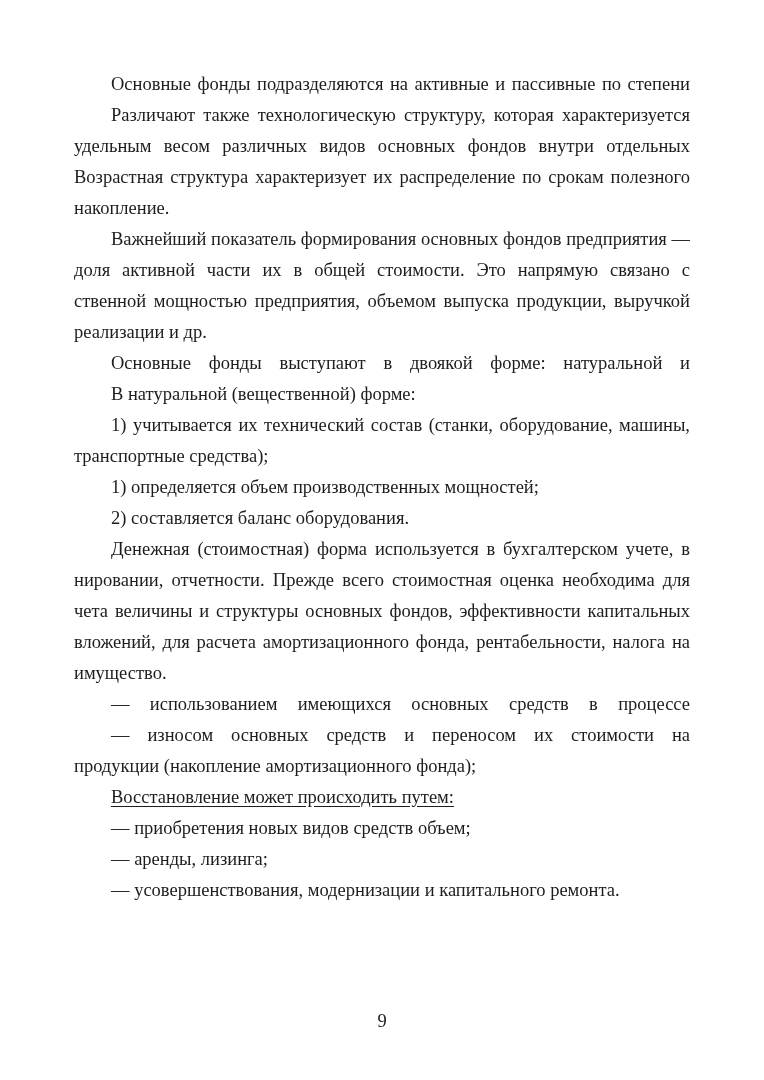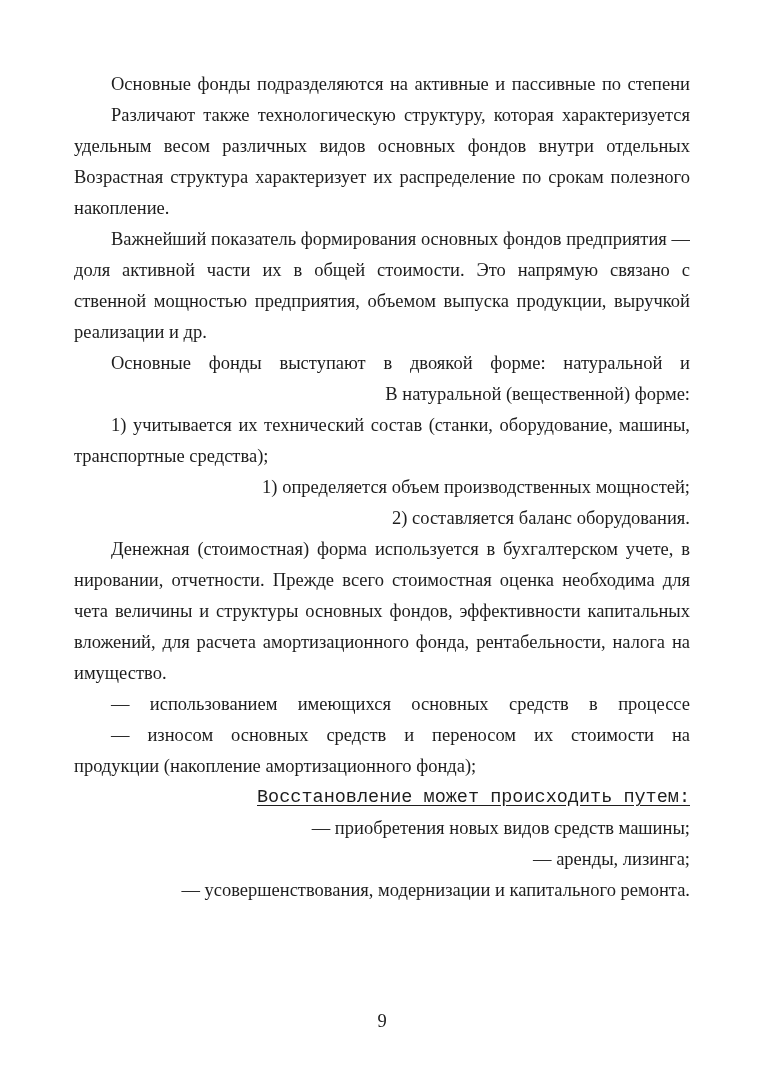--- a/index.html
+++ b/index.html
@@ -29,30 +29,28 @@
   }
   .line {
     height: 31px;
     line-height: 31px;
     overflow: hidden;
     text-align: left;
     white-space: normal;
   }
   .line.indent {
     text-indent: 37px;
-    text-align: right;
   }
   .line.fill {
     text-align: justify;
     text-align-last: justify;
   }
   .line.u {
     text-decoration: underline;
     text-underline-offset: 3px;
-    font-family: Liberation Mono, monospace;
   }
   .page-number {
     position: absolute;
     left: 0;
     top: 1006px;
     width: 764px;
     height: 31px;
     line-height: 31px;
     text-align: center;
     font-size: 18.5px;
@@ -105,21 +103,21 @@
         <div class="line fill indent">— использованием имеющихся основных средств в процессе производства;</div>
       </div>
       <div class="para">
         <div class="line fill indent">— износом основных средств и переносом их стоимости на изготовление</div>
         <div class="line">продукции (накопление амортизационного фонда);</div>
       </div>
       <div class="para">
         <div class="line indent u">Восстановление может происходить путем:</div>
       </div>
       <div class="para">
-        <div class="line indent">— приобретения новых видов средств машины;</div>
+        <div class="line indent">— приобретения новых видов средств объем;</div>
       </div>
       <div class="para">
         <div class="line indent">— аренды, лизинга;</div>
       </div>
       <div class="para">
         <div class="line indent">— усовершенствования, модернизации и капитального ремонта.</div>
       </div>
     </div>
   <div class="page-number">9</div>
 </div>

